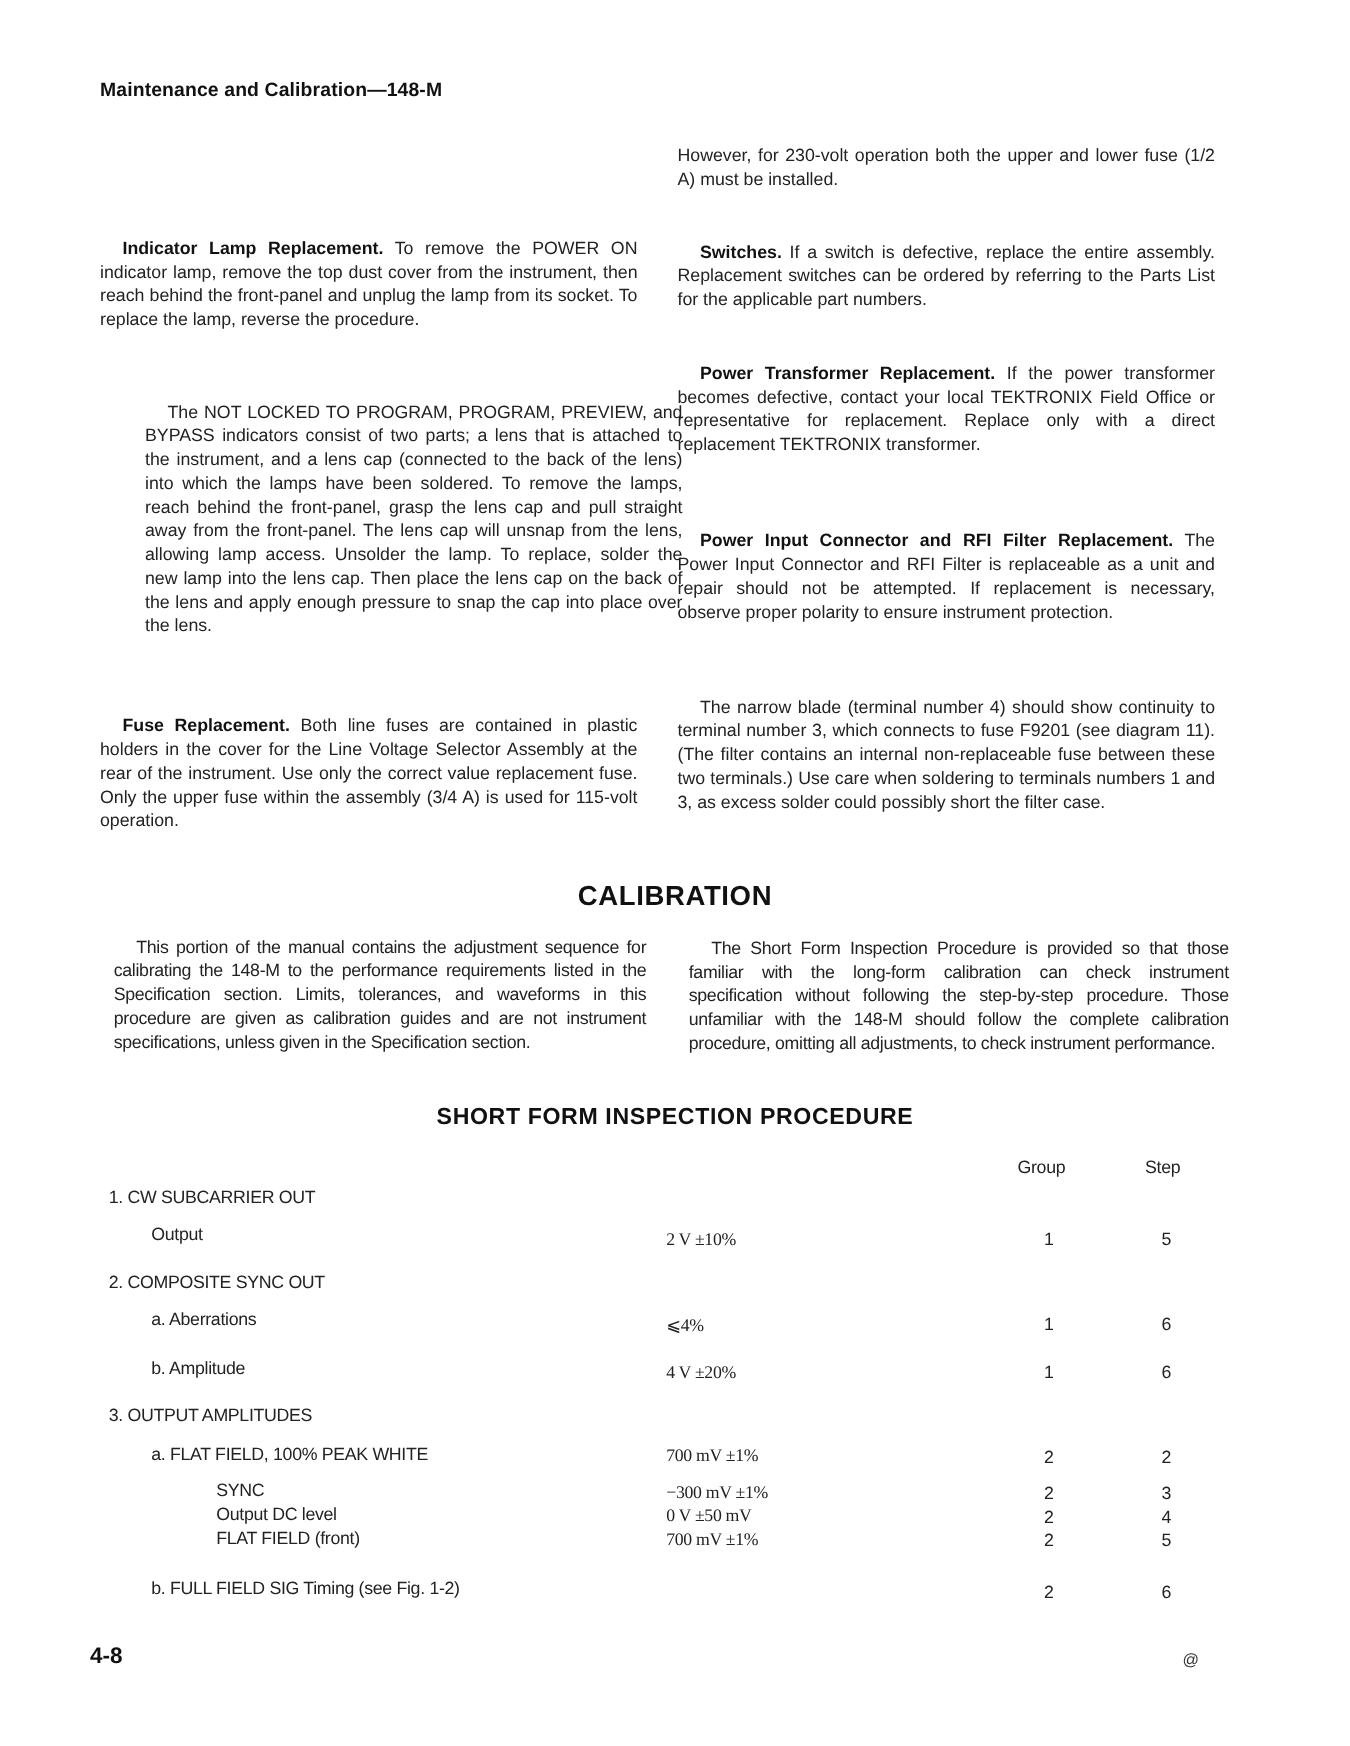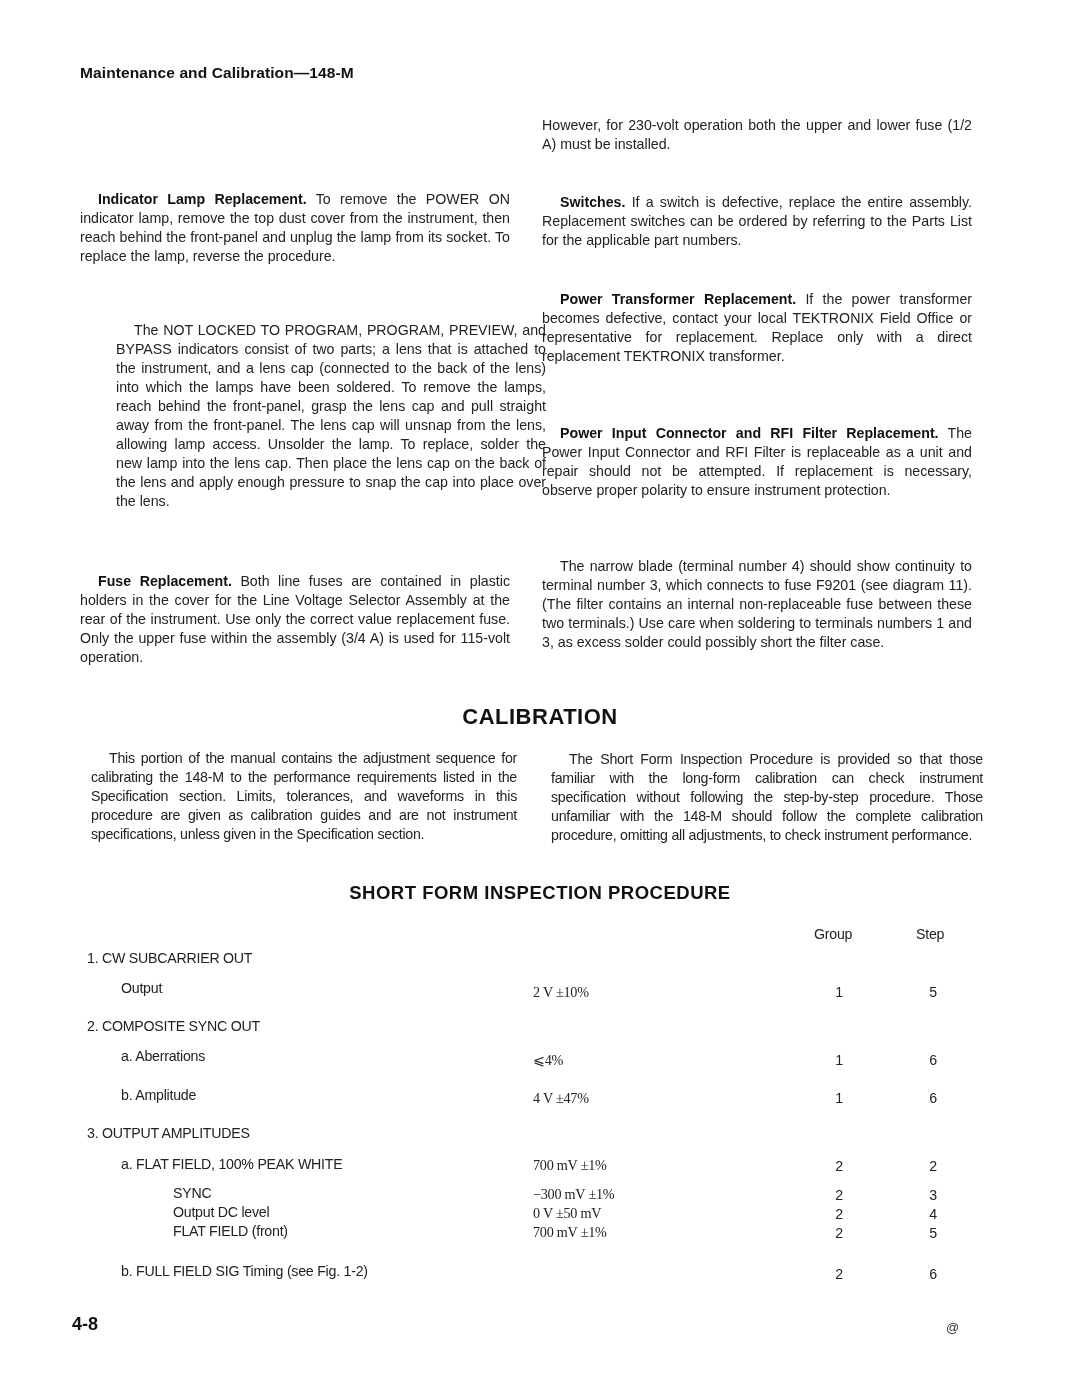--- a/index.html
+++ b/index.html
@@ -118,21 +118,21 @@
       <span class="lbl lvl0">2. COMPOSITE SYNC OUT</span>
     </div>
     <div class="row" style="top:1048px">
       <span class="lbl lvl1">a. Aberrations</span>
       <span class="spec" style="top:4px">⩽4%</span>
       <span class="grp" style="top:4px">1</span>
       <span class="stp" style="top:4px">6</span>
     </div>
     <div class="row" style="top:1087px">
       <span class="lbl lvl1">b. Amplitude</span>
-      <span class="spec" style="top:3px">4 V ±47%</span>
+      <span class="spec" style="top:3px">4 V ±20%</span>
       <span class="grp" style="top:3px">1</span>
       <span class="stp" style="top:3px">6</span>
     </div>
     <div class="row" style="top:1125px">
       <span class="lbl lvl0">3. OUTPUT AMPLITUDES</span>
     </div>
     <div class="row" style="top:1156px">
       <span class="lbl lvl1">a. FLAT FIELD, 100% PEAK WHITE</span>
       <span class="spec" style="top:1px">700 mV ±1%</span>
       <span class="grp" style="top:2px">2</span>

